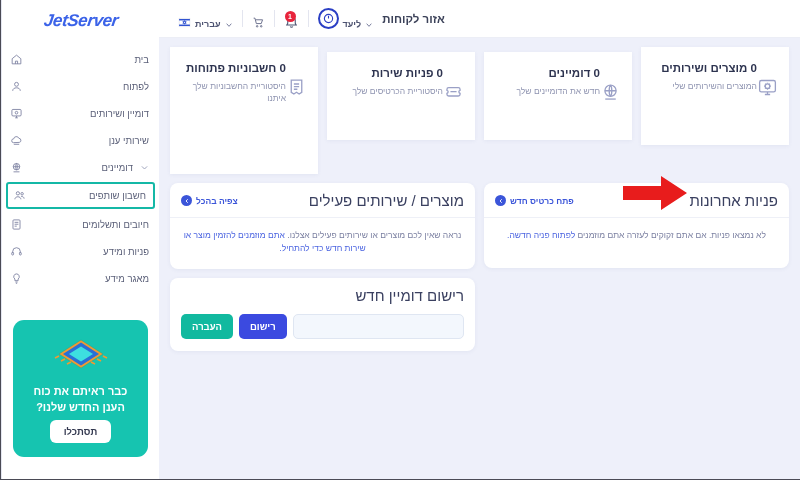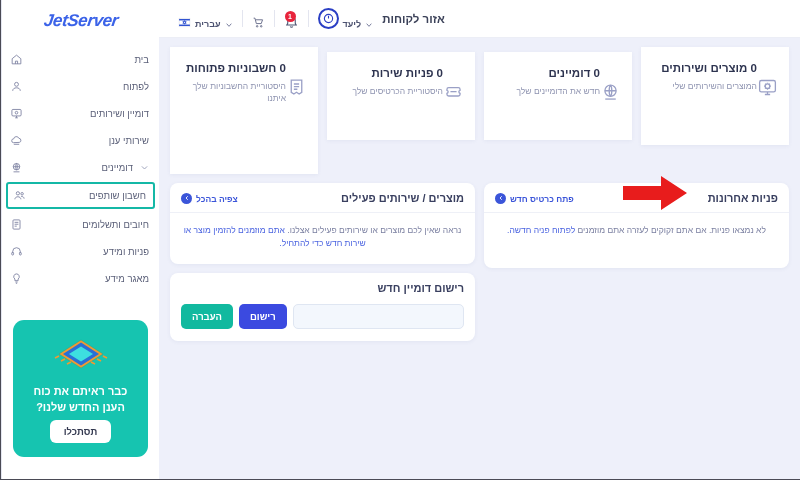--- a/index.html
+++ b/index.html
@@ -270,23 +270,23 @@
     min-width: 0;
   }
   .panel-head {
     display: flex;
     align-items: center;
     justify-content: space-between;
     padding: 9px 11px 8px 11px;
     border-bottom: 1px solid #eef0f7;
   }
   .panel-title {
-    font-size: 11px;
+    font-size: 15px;
     color: #3a4060;
-    font-weight: bold;
+    font-weight: normal;
   }
   .panel-action {
     display: flex;
     align-items: flex-end;
     gap: 4px;
     font-size: 8.5px;
     color: #3b55d9;
     font-weight: bold;
   }
   .action-dot {

